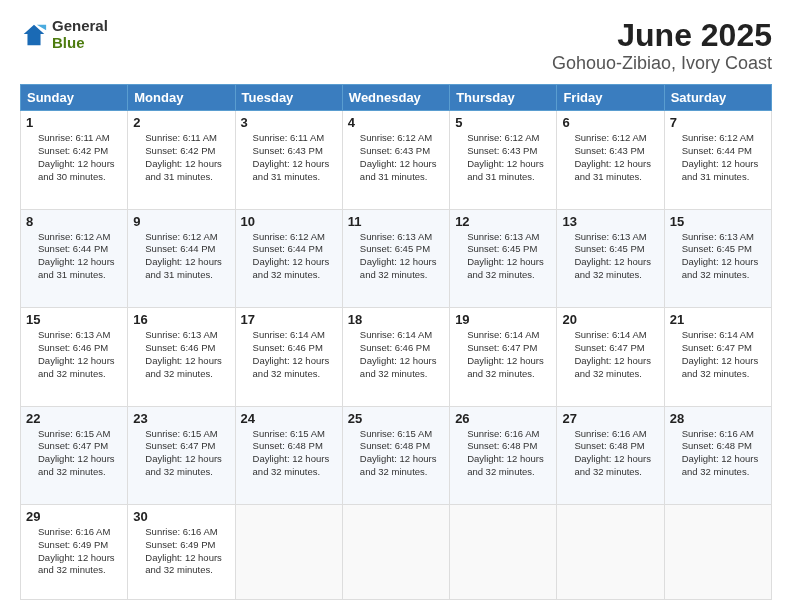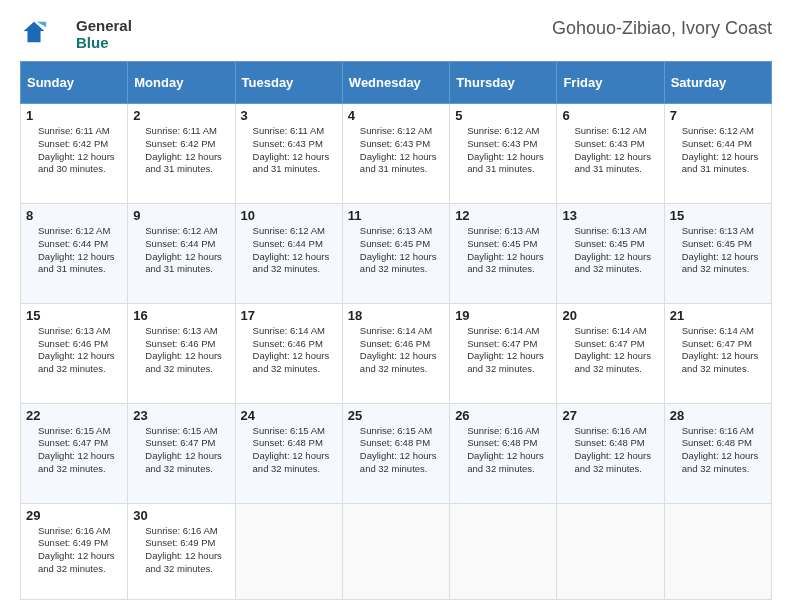--- a/index.html
+++ b/index.html
@@ -18,36 +18,36 @@
       flex-direction: column;
     }
     .header {
       display: flex;
       justify-content: space-between;
       align-items: flex-start;
       margin-bottom: 10px;
     }
     .logo {
       display: flex;
-      gap: 24px;
+      align-items: center;
     }
     .logo-text {
       display: flex;
       flex-direction: column;
       line-height: 1.1;
     }
     .logo-general {
       font-size: 15px;
       font-weight: bold;
       color: #333;
     }
     .logo-blue {
       font-size: 15px;
       font-weight: bold;
-      color: #0f766e;
+      color: #4d7c0f;
     }
     .logo-icon {
       width: 28px;
       height: 28px;
       margin-right: 4px;
     }
     .title-block {
       text-align: right;
     }
     .month-title {
@@ -64,21 +64,21 @@
       flex: 1;
       border: 1px solid #ccc;
       border-collapse: collapse;
       width: 100%;
       table-layout: fixed;
     }
     .calendar th {
       background: #3a7dbf;
       color: #fff;
       text-align: left;
-      padding: 13px 6px;
+      padding: 5px 6px;
       font-size: 13px;
       font-weight: bold;
       border: 1px solid #5a9dd0;
     }
     .calendar td {
       vertical-align: top;
       padding: 4px 5px;
       font-size: 10px;
       color: #333;
       border: 1px solid #ddd;
@@ -118,20 +118,21 @@
         <rect x="0" y="0" width="30" height="30" fill="#fff"></rect>
         <polygon points="15,4 26,14 22,14 22,26 8,26 8,14 4,14" fill="#1a6ab5"></polygon>
         <polygon points="18,4 28,10 28,4" fill="#4aabdf"></polygon>
       </svg>
       <div class="logo-text">
         <span class="logo-general">General</span>
         <span class="logo-blue">Blue</span>
       </div>
     </div>
     <div class="title-block">
+      <div class="month-title">June 2025</div>
       <div class="location">Gohouo-Zibiao, Ivory Coast</div>
     </div>
   </div>
 
   <table class="calendar">
     <thead>
       <tr>
       <th>Sunday</th>
           <th>Monday</th>
           <th>Tuesday</th>

